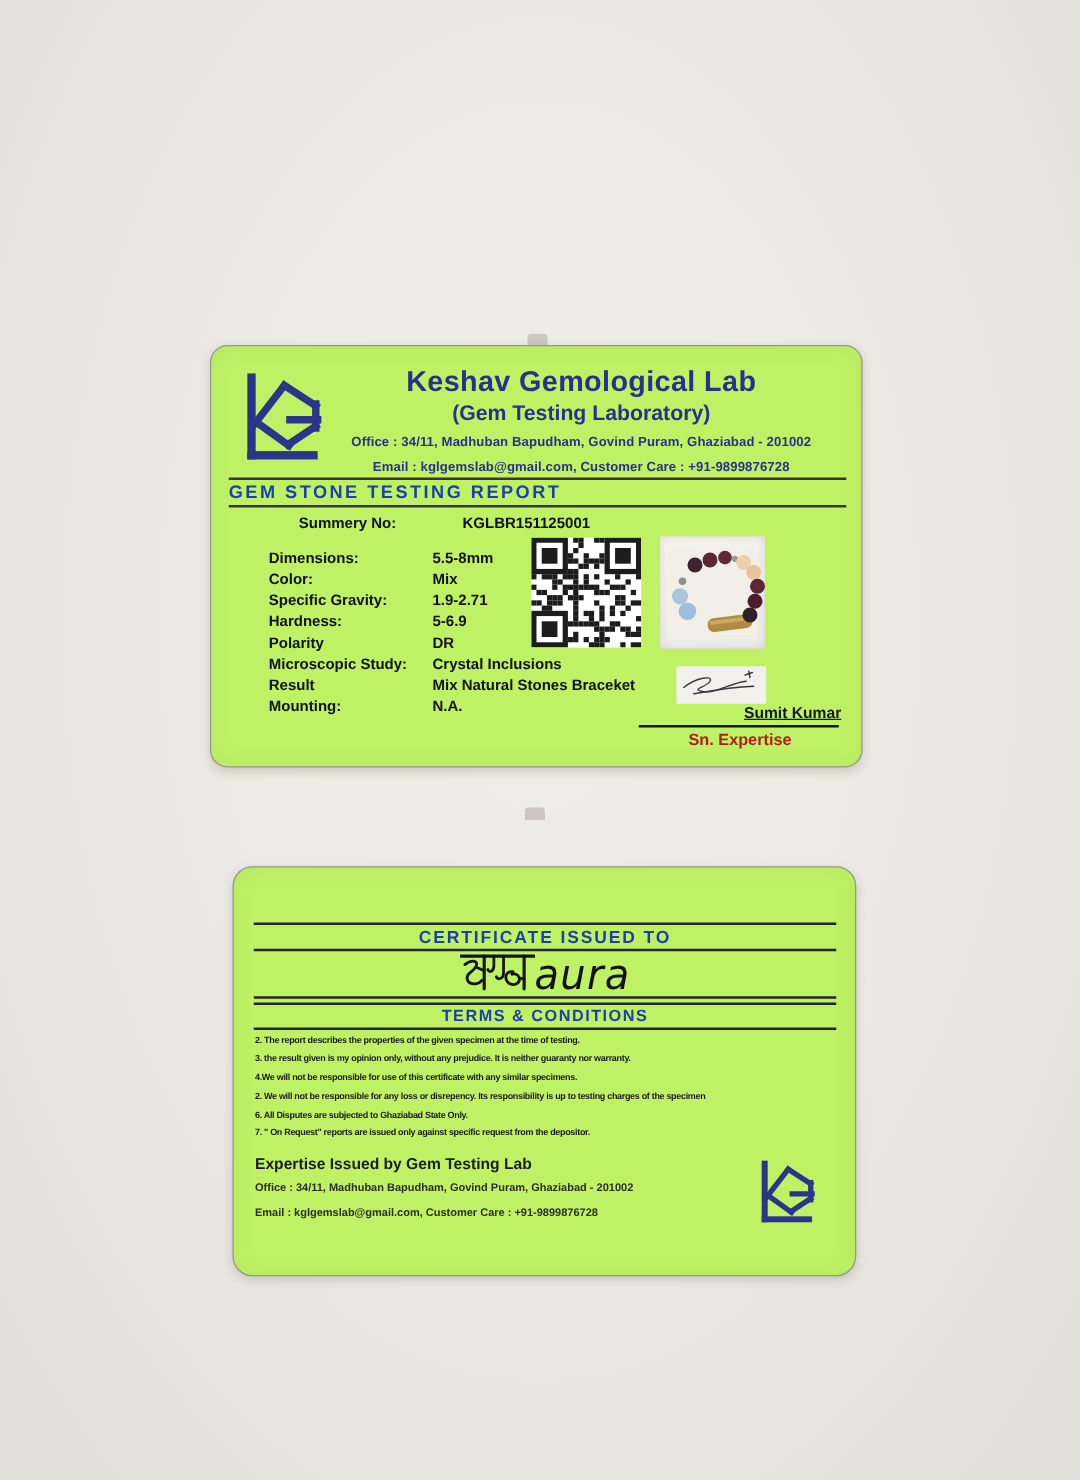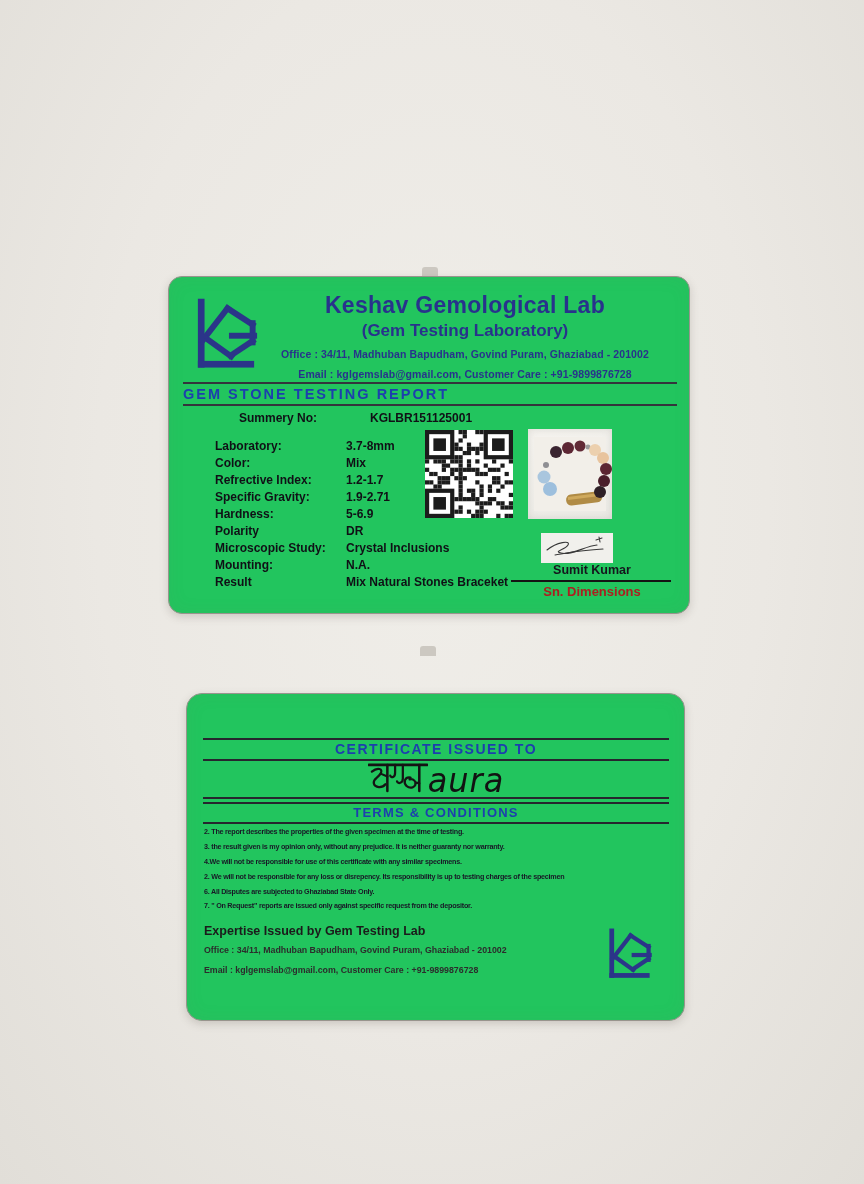--- a/index.html
+++ b/index.html
@@ -2,21 +2,21 @@
 <html><head>
 <meta charset="utf-8">
 <style>
   html,body{margin:0;padding:0;}
   body{
     width:864px;height:1184px;overflow:hidden;position:relative;
     background:radial-gradient(ellipse at 50% 42%, #f0eee9 0%, #ebe8e3 55%, #e1ded8 100%);
     font-family:"Liberation Sans", sans-serif;
   }
   .card{
-    position:absolute;background:#22c55e;border:1px solid #98948d;
+    position:absolute;background:#bef264;border:1px solid #98948d;
     box-shadow:0 3px 8px rgba(90,84,72,.22), inset 0 0 18px rgba(120,115,105,.08);
   }
   #card-report{left:168px;top:276px;width:520px;height:336px;border-radius:14px;}
   #card-cert{left:186px;top:693px;width:497px;height:326px;border-radius:16px;}
   .notch{position:absolute;width:16px;height:10px;background:#ccc8c1;border-radius:3px 3px 0 0;}
   
   .logo-box{position:absolute;}
   #logo-top{left:20px;top:19px;width:74px;height:78px;}
   .r-head{position:absolute;left:78px;right:6px;top:15px;text-align:center;color:#28328c;}
   .r-lab{font-size:23px;font-weight:bold;letter-spacing:.3px;}
@@ -29,22 +29,22 @@
     color:#1d3fae;font-size:14.5px;font-weight:bold;letter-spacing:2px;}
   .fields{position:absolute;left:46px;top:132px;width:300px;color:#101016;}
   .frow{display:flex;height:17px;align-items:center;}
   .frow.gap-after{margin-bottom:11px;margin-left:24px;}
   .flabel{width:131px;font-size:12px;font-weight:bold;}
   .fvalue{font-size:12px;font-weight:bold;white-space:nowrap;}
   #qr-box{position:absolute;left:256px;top:153px;width:88px;height:88px;background:#fff;}
   #bracelet-box{position:absolute;left:359px;top:152px;width:84px;height:90px;
     background:linear-gradient(160deg,#f6f4f0,#ecebe6);box-shadow:inset 0 0 8px rgba(140,135,125,.25);}
   #sig-box{position:absolute;left:372px;top:256px;width:72px;height:30px;background:#f1f0ec;}
-  .sumit{position:absolute;left:342px;width:162px;top:286px;text-align:center;
-    font-size:12.5px;font-weight:bold;color:#15151d;}
+  .sumit{position:absolute;left:342px;width:162px;top:286px;text-align:right;
+    font-size:12.5px;font-weight:bold;color:#15151d;text-decoration:underline;}
   .sigline{position:absolute;left:342px;right:18px;top:303px;height:2px;background:#141414;}
   .gemologist{position:absolute;left:342px;width:162px;top:307px;text-align:center;
     font-size:13px;font-weight:bold;color:#ab2020;}
   
   .c-rule{position:absolute;left:16px;right:15px;height:1.6px;background:#26262e;}
   .c-title{position:absolute;left:16px;right:15px;text-align:center;color:#1d3fae;font-weight:bold;}
   #cert-title{top:47px;font-size:14px;letter-spacing:1.5px;}
   #terms-title{top:111px;font-size:13px;letter-spacing:1.2px;}
   .brand{position:absolute;left:16px;right:15px;top:67px;height:37px;
     display:flex;align-items:center;justify-content:center;color:#121212;}
@@ -92,54 +92,50 @@
   <div class="rule" style="top:105px;"></div>
   <div class="r-title">GEM STONE TESTING REPORT</div>
   <div class="rule thin" style="top:127px;"></div>
 
   <div class="fields">
     <div class="frow gap-after">
       <span class="flabel">Summery No:</span>
       <span class="fvalue">KGLBR151125001</span>
     </div>
     <div class="frow">
-      <span class="flabel">Laboratory:</span>
-      <span class="fvalue">3.7-8mm</span>
+      <span class="flabel">Dimensions:</span>
+      <span class="fvalue">5.5-8mm</span>
     </div>
     <div class="frow">
       <span class="flabel">Color:</span>
       <span class="fvalue">Mix</span>
     </div>
     <div class="frow">
-      <span class="flabel">Refrective Index:</span>
-      <span class="fvalue">1.2-1.7</span>
-    </div>
-    <div class="frow">
       <span class="flabel">Specific Gravity:</span>
       <span class="fvalue">1.9-2.71</span>
     </div>
     <div class="frow">
       <span class="flabel">Hardness:</span>
       <span class="fvalue">5-6.9</span>
     </div>
     <div class="frow">
       <span class="flabel">Polarity</span>
       <span class="fvalue">DR</span>
     </div>
     <div class="frow">
       <span class="flabel">Microscopic Study:</span>
       <span class="fvalue">Crystal Inclusions</span>
     </div>
     <div class="frow">
+      <span class="flabel">Result</span>
+      <span class="fvalue">Mix Natural Stones Braceket</span>
+    </div>
+    <div class="frow">
       <span class="flabel">Mounting:</span>
       <span class="fvalue">N.A.</span>
-    </div>
-    <div class="frow">
-      <span class="flabel">Result</span>
-      <span class="fvalue">Mix Natural Stones Braceket</span>
     </div>
   </div>
 
   <div id="qr-box"><svg width="88" height="88">
         <rect x="0" y="0" width="88" height="88" fill="#ffffff"></rect>
         <rect x="33.523809523809526" y="0" width="4.190476190476191" height="4.190476190476191" fill="#1c1c1c"></rect>
         <rect x="37.714285714285715" y="0" width="4.190476190476191" height="4.190476190476191" fill="#1c1c1c"></rect>
         <rect x="50.28571428571429" y="0" width="4.190476190476191" height="4.190476190476191" fill="#1c1c1c"></rect>
         <rect x="54.47619047619048" y="0" width="4.190476190476191" height="4.190476190476191" fill="#1c1c1c"></rect>
         <rect x="37.714285714285715" y="4.190476190476191" width="4.190476190476191" height="4.190476190476191" fill="#1c1c1c"></rect>
@@ -298,21 +294,21 @@
       <g stroke="#3a3a3a" stroke-width="1.1" fill="none" stroke-linecap="round">
         <path d="M6,17 C16,9 30,7 27,12 C24,17 12,18 20,20 C30,23 44,13 56,12"></path>
         <path d="M14,22 C26,20 40,17 62,16"></path>
         <path d="M55,7 l6,-2 m-3,-1 l1,5"></path>
       </g>
     </svg>
   </div>
 
   <div class="sumit">Sumit Kumar</div>
   <div class="sigline"></div>
-  <div class="gemologist">Sn. Dimensions</div>
+  <div class="gemologist">Sn. Expertise</div>
 </div>
 
 <div class="card" id="card-cert">
 
   <div class="c-rule" style="top:44px;"></div>
   <div class="c-title" id="cert-title">CERTIFICATE ISSUED TO</div>
   <div class="c-rule" style="top:65px;"></div>
 
   <div class="brand">
     <span>

